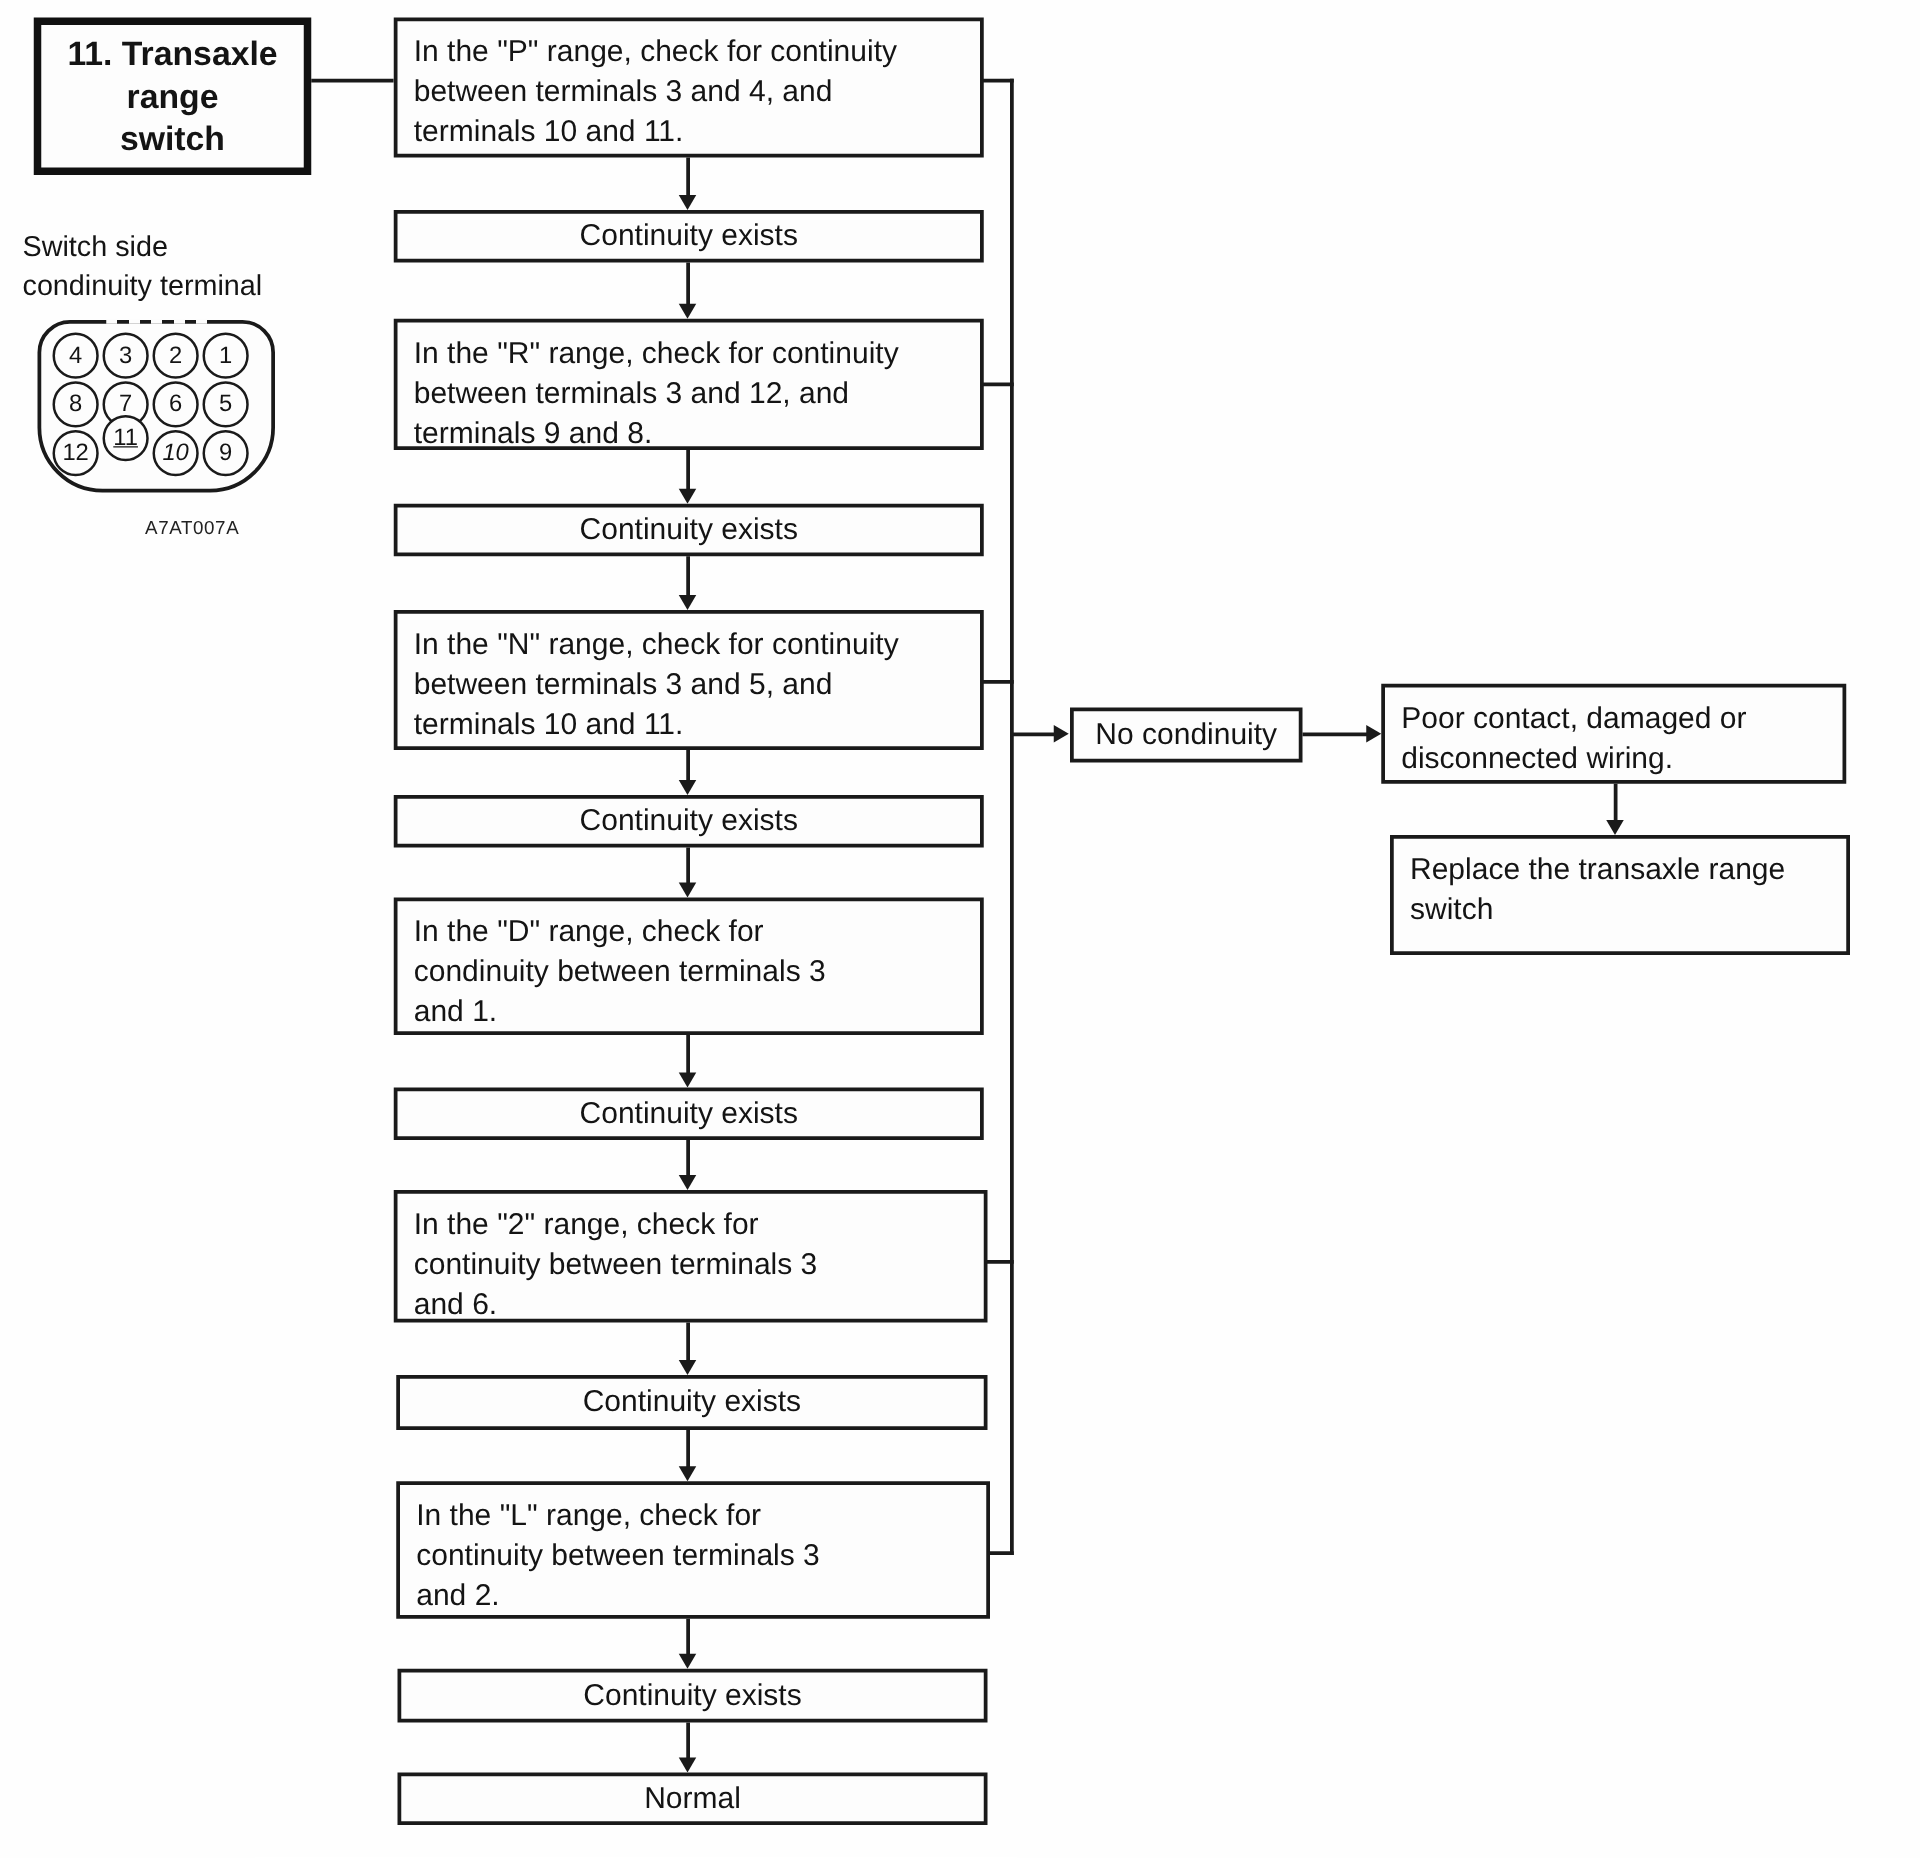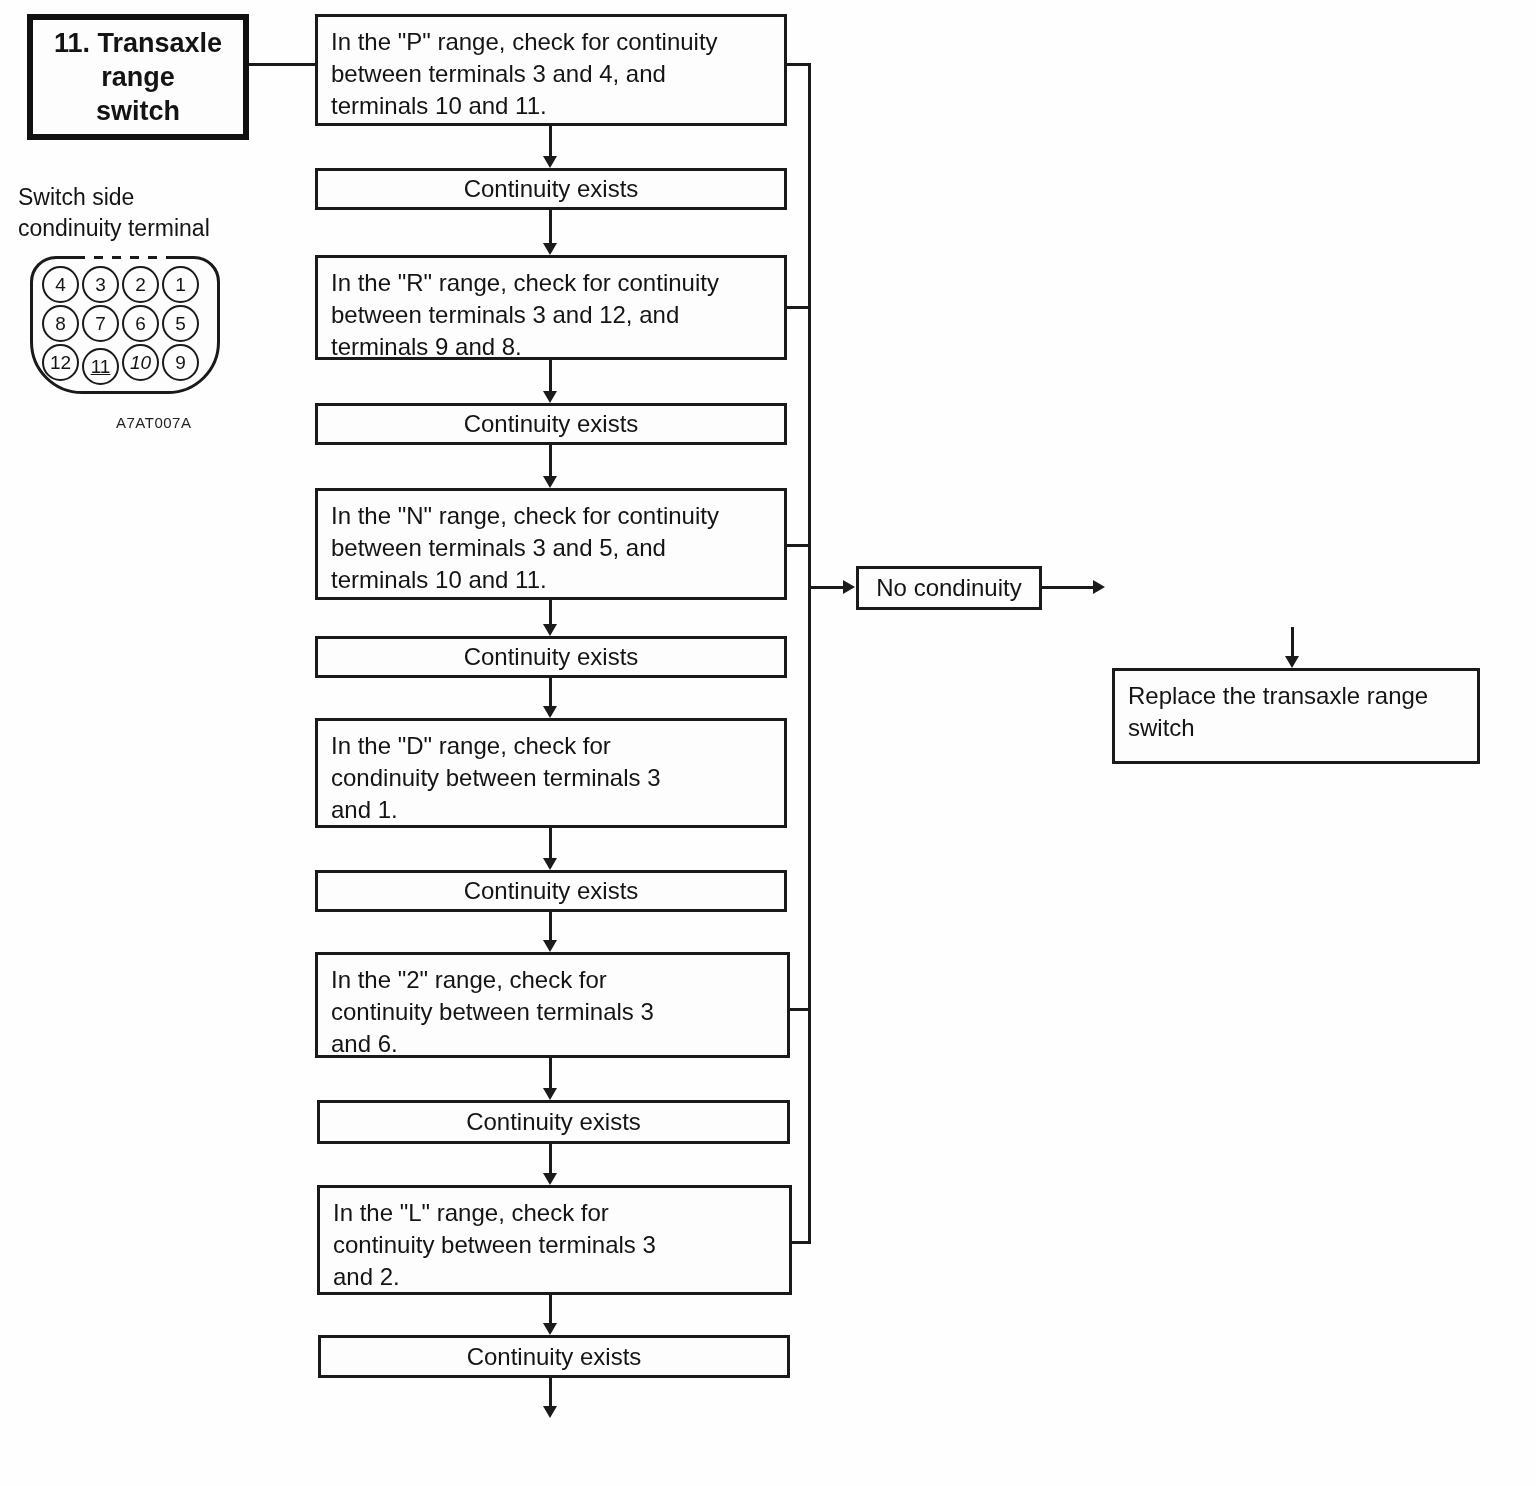--- a/index.html
+++ b/index.html
@@ -55,21 +55,21 @@
     <div style="position:absolute; left:0; top:0; right:0; bottom:0;">
         <div class="pin" style="left: 9px; top: 7px;">4</div>
         <div class="pin" style="left: 49px; top: 7px;">3</div>
         <div class="pin" style="left: 89px; top: 7px;">2</div>
         <div class="pin" style="left: 129px; top: 7px;">1</div>
         <div class="pin" style="left: 9px; top: 46px;">8</div>
         <div class="pin" style="left: 49px; top: 46px;">7</div>
         <div class="pin" style="left: 89px; top: 46px;">6</div>
         <div class="pin" style="left: 129px; top: 46px;">5</div>
         <div class="pin" style="left: 9px; top: 85px;">12</div>
-        <div class="pin" style="left: 49px; top: 89px; text-decoration: underline;">11</div>
+        <div class="pin" style="left: 49px; top: 73px; text-decoration: underline;">11</div>
         <div class="pin" style="left: 89px; top: 85px; font-style: italic;">10</div>
         <div class="pin" style="left: 129px; top: 85px;">9</div>
       </div>
   </div>
   <div class="code" style="left:116px; top:414px;">A7AT007A</div>
 
   <div class="box step" style="left:315px; top:14px; width:472px; height:112px;">In the "P" range, check for continuity
 between terminals 3 and 4, and
 terminals 10 and 11.</div>
   <div class="varrow" style="left:549px; top:126px; height:31px;"></div>
@@ -110,28 +110,31 @@
   <div class="varrow" style="left:549px; top:1144px; height:30px;"></div>
 
   <div class="box step" style="left:317px; top:1185px; width:475px; height:110px;">In the "L" range, check for
 continuity between terminals 3
 and 2.</div>
   <div class="varrow" style="left:549px; top:1295px; height:29px;"></div>
 
   <div class="box result" style="left:318px; top:1335px; width:472px; height:43px;">Continuity exists</div>
   <div class="varrow" style="left:549px; top:1378px; height:29px;"></div>
 
+  <div class="box result" style="left:318px; top:1418px; width:472px; height:42px;">Normal</div>
 
   <div class="lineH" style="left:785px; top:63px;  width:26px;"></div>
   <div class="lineH" style="left:785px; top:306px; width:26px;"></div>
   <div class="lineH" style="left:785px; top:544px; width:26px;"></div>
   <div class="lineH" style="left:788px; top:1008px; width:23px;"></div>
   <div class="lineH" style="left:790px; top:1241px; width:21px;"></div>
   <div class="lineV" style="left:808px; top:63px; height:1181px;"></div>
 
   <div class="harrow" style="left:808px; top:586px; width:36px;"></div>
   <div class="box result" style="left:856px; top:566px; width:186px; height:44px;">No condinuity</div>
   <div class="harrow" style="left:1042px; top:586px; width:52px;"></div>
+  <div class="box step" style="left:1105px; top:547px; width:372px; height:80px;">Poor contact, damaged or
+disconnected wiring.</div>
   <div class="varrow" style="left:1291px; top:627px; height:30px;"></div>
   <div class="box step" style="left:1112px; top:668px; width:368px; height:96px;">Replace the transaxle range
 switch</div>
 
 </div>
 
 </body></html>

